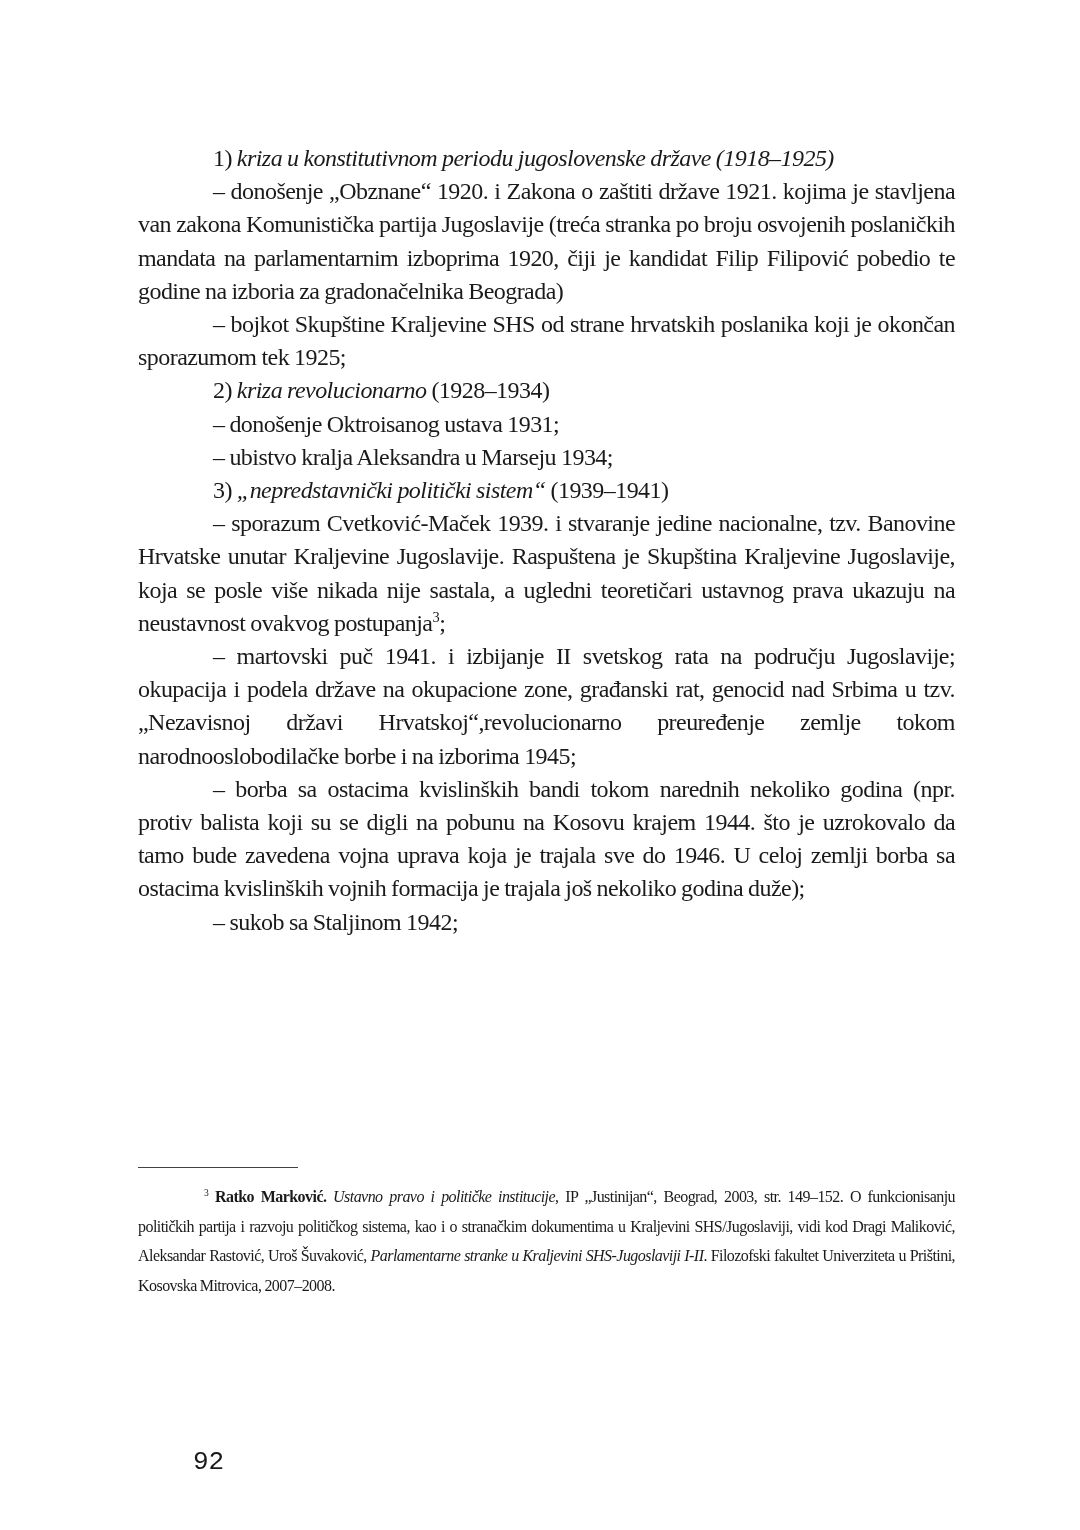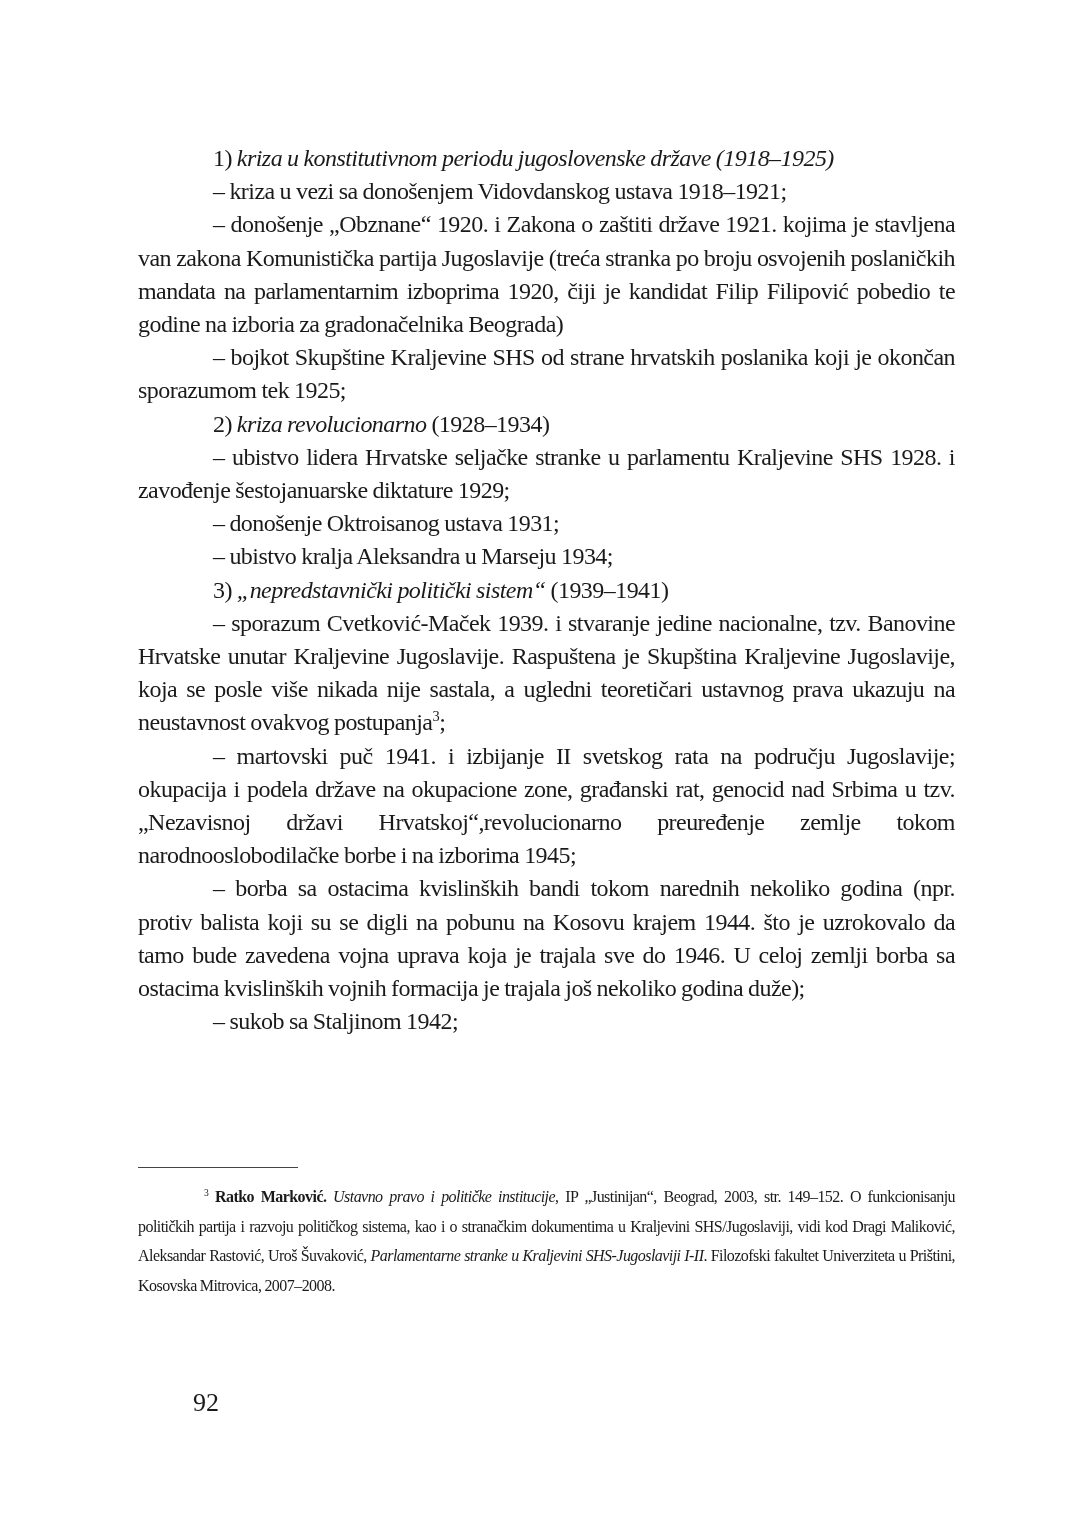--- a/index.html
+++ b/index.html
@@ -17,37 +17,35 @@
       border-top: 1.4px solid #444;
     }
     .footnotes {
       position: absolute; left: 138px; top: 1182px; width: 817px;
       font-family: "Liberation Serif", "DejaVu Serif", serif;
       font-size: 16px; line-height: 29.6px; color: #1a1a1a;
     }
     .footnotes p { margin: 0; text-align: justify; text-indent: 66px; letter-spacing: -0.55px; word-spacing: -0.4px; }
     sup { font-size: 60%; line-height: 0; vertical-align: super; }
     .page-number {
-      position: absolute; left: 193px; top: 1388px;
-      font-family: Liberation Serif, serif;
+      position: absolute; left: 193px; top: 1447px;
+      font-family: Liberation Mono, monospace;
       font-size: 26px; color: #1a1a1a;
     }
     i { font-style: italic; }
     b { font-weight: bold; }
   </style>
 </head>
 <body>
 
 <div class="page body-text">
   <p class="indent"><span>1)</span> <i>kriza u konstitutivnom periodu jugoslovenske države (1918–1925)</i></p>
-  <p class="indent">– kriza u vezi sa donošenjem Vidovdanskog ustava 1918–1921;</p>
   <p class="indent">– donošenje „Obznane“ 1920. i Zakona o zaštiti države 1921. kojima je stavljena van zakona Komunistička partija Jugoslavije (treća stranka po broju osvojenih poslaničkih mandata na parlamentarnim izboprima 1920, čiji je kandidat Filip Filipović pobedio te godine na izboria za gradonačelnika Beograda)</p>
   <p class="indent">– bojkot Skupštine Kraljevine SHS od strane hrvatskih poslanika koji je okončan sporazumom tek 1925;</p>
   <p class="indent"><span>2)</span> <i>kriza revolucionarno</i> <span>(1928–1934)</span></p>
-  <p class="indent">– ubistvo lidera Hrvatske seljačke stranke u parlamentu Kraljevine SHS 1928. i zavođenje šestojanuarske diktature 1929;</p>
   <p class="indent">– donošenje Oktroisanog ustava 1931;</p>
   <p class="indent">– ubistvo kralja Aleksandra u Marseju 1934;</p>
   <p class="indent"><span>3)</span> <i>„nepredstavnički politički sistem“</i> <span>(1939–1941)</span></p>
   <p class="indent"><span>– sporazum Cvetković-Maček 1939. i stvaranje jedine nacionalne, tzv. Banovine Hrvatske unutar Kraljevine Jugoslavije. Raspuštena je Skupština Kraljevine Jugoslavije, koja se posle više nikada nije sastala, a ugledni teoretičari ustavnog prava ukazuju na neustavnost ovakvog postupanja</span><sup>3</sup><span>;</span></p>
   <p class="indent">– martovski puč 1941. i izbijanje II svetskog rata na području Jugoslavije; okupacija i podela države na okupacione zone, građanski rat, genocid nad Srbima u tzv. „Nezavisnoj državi Hrvatskoj“,revolucionarno preuređenje zemlje tokom narodnooslobodilačke borbe i na izborima 1945;</p>
   <p class="indent">– borba sa ostacima kvislinških bandi tokom narednih nekoliko godina (npr. protiv balista koji su se digli na pobunu na Kosovu krajem 1944. što je uzrokovalo da tamo bude zavedena vojna uprava koja je trajala sve do 1946. U celoj zemlji borba sa ostacima kvislinških vojnih formacija je trajala još nekoliko godina duže);</p>
   <p class="indent">– sukob sa Staljinom 1942;</p>
 </div>
 
 <div class="footnote-rule"></div>

